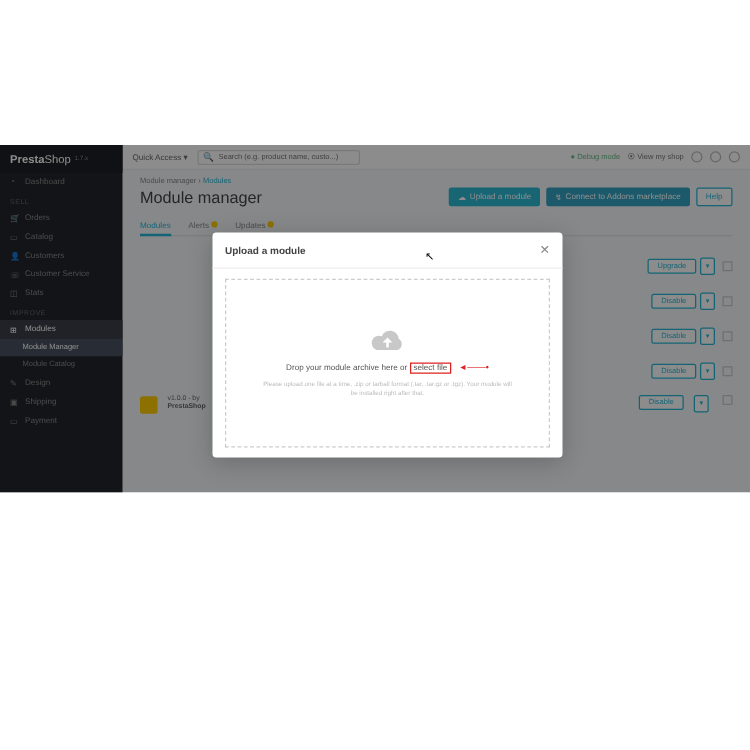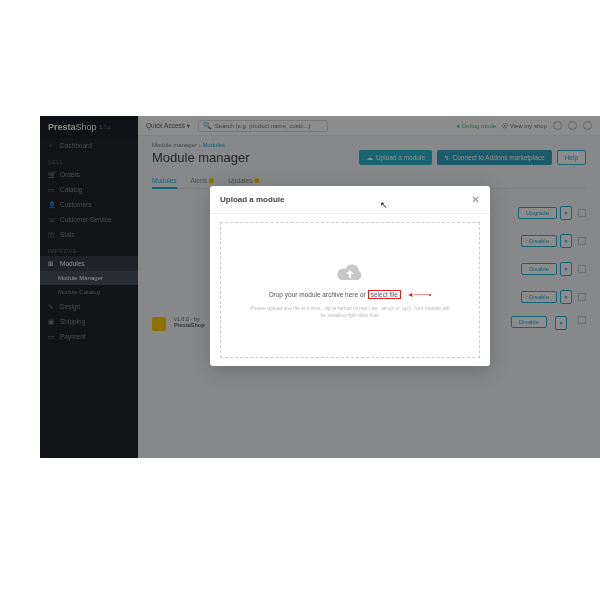--- a/index.html
+++ b/index.html
@@ -1,19 +1,19 @@
 <!DOCTYPE html>
 <html><head>
 <meta charset="utf-8">
 <style>
 * { margin: 0; padding: 0; box-sizing: border-box; font-family: -apple-system, Helvetica, Arial, sans-serif; }
 body { background: #fff; width: 600px; height: 600px; overflow: hidden; position: relative; }
 .letterbox-top { height: 116px; background: #fff; }
 .letterbox-bottom { position: absolute; bottom: 0; left: 0; right: 0; height: 110px; background: #fff; }
-.app { position: absolute; top: 116px; left: 0; right: 0; height: 342px; background: #f5f7fa; font-size: 7px; overflow: hidden; margin-left: 40px; }
+.app { position: absolute; top: 116px; left: 0; right: 0; height: 278px; background: #f5f7fa; font-size: 7px; overflow: hidden; }
 .overlay { position: absolute; inset: 0; background: rgba(0,0,0,0.45); }
 .sidebar { position: absolute; left: 0; top: 0; width: 98px; height: 100%; background: #24262d; color: #aaa; z-index: 2; }
 .logo-row { display: flex; align-items: center; padding: 6px 8px; background: #1e1f25; color: #fff; font-size: 9px; font-weight: 300; }
 .logo-row b { font-weight: 600; }
 .ver { font-size: 5px; color: #888; margin-left: 3px; }
 .nav-item { display: flex; align-items: center; gap: 5px; padding: 4px 8px; font-size: 6.5px; color: #888; cursor: pointer; }
 .nav-item.active { background: #3d3f47; color: #fff; }
 .nav-item.sub { padding-left: 18px; font-size: 6px; }
 .nav-item.sub.on { background: #4a5160; color: #fff; }
 .nav-section { padding: 6px 8px 2px; font-size: 5.5px; color: #666; letter-spacing: 0.5px; }

